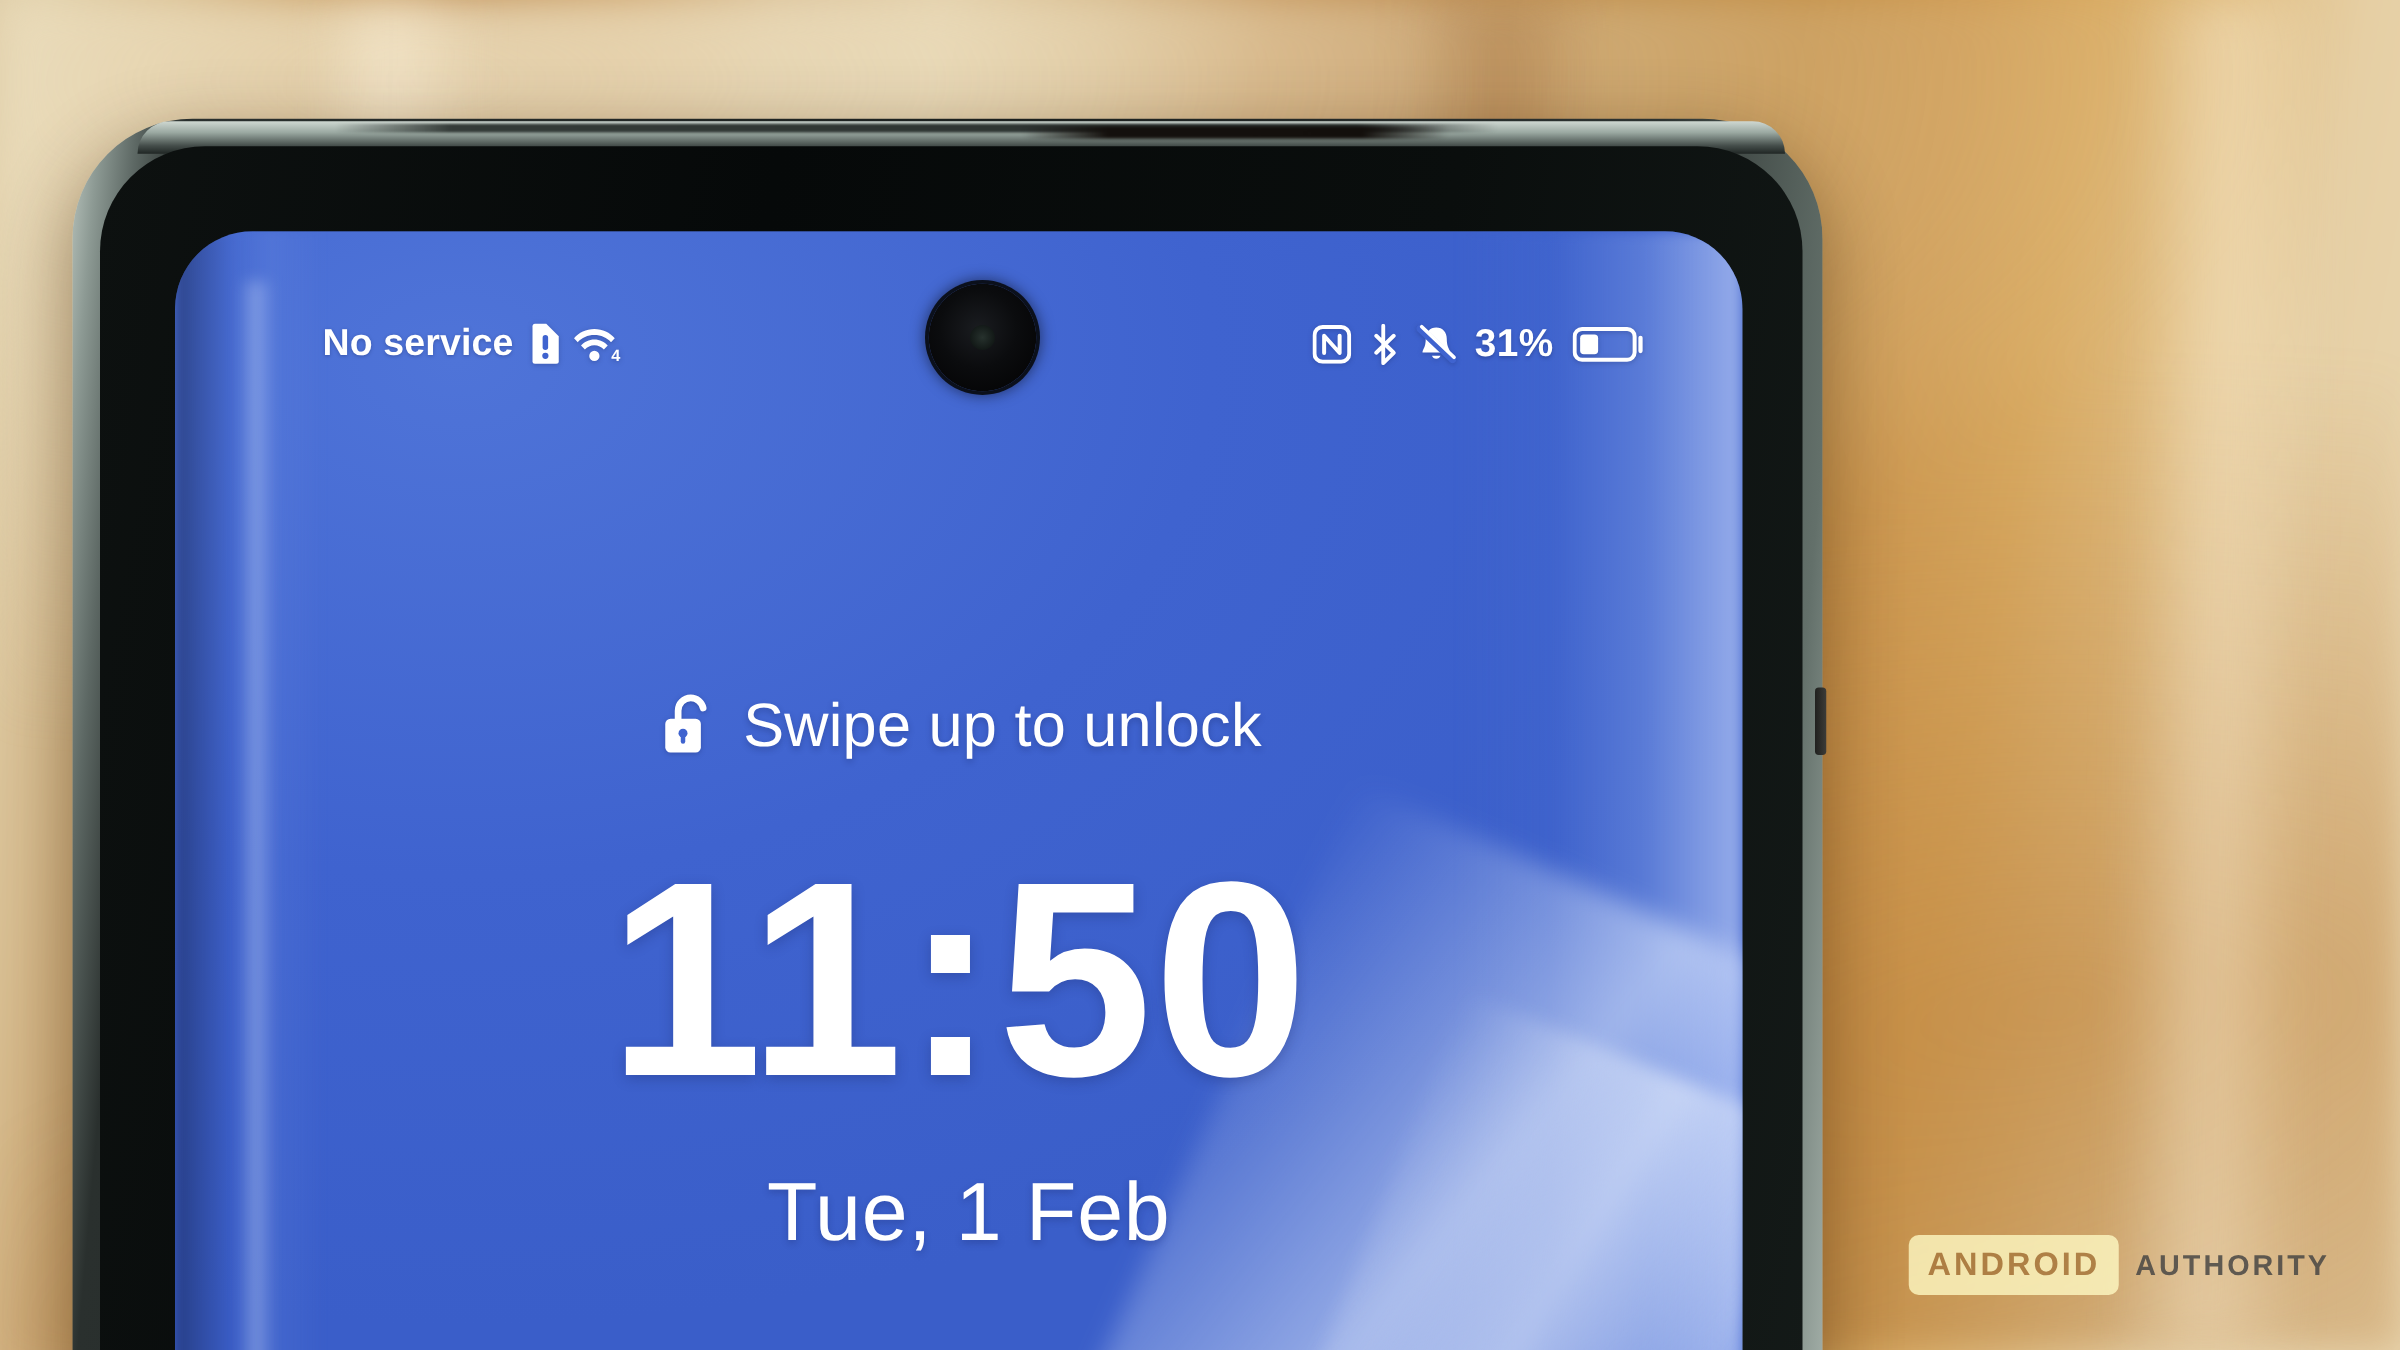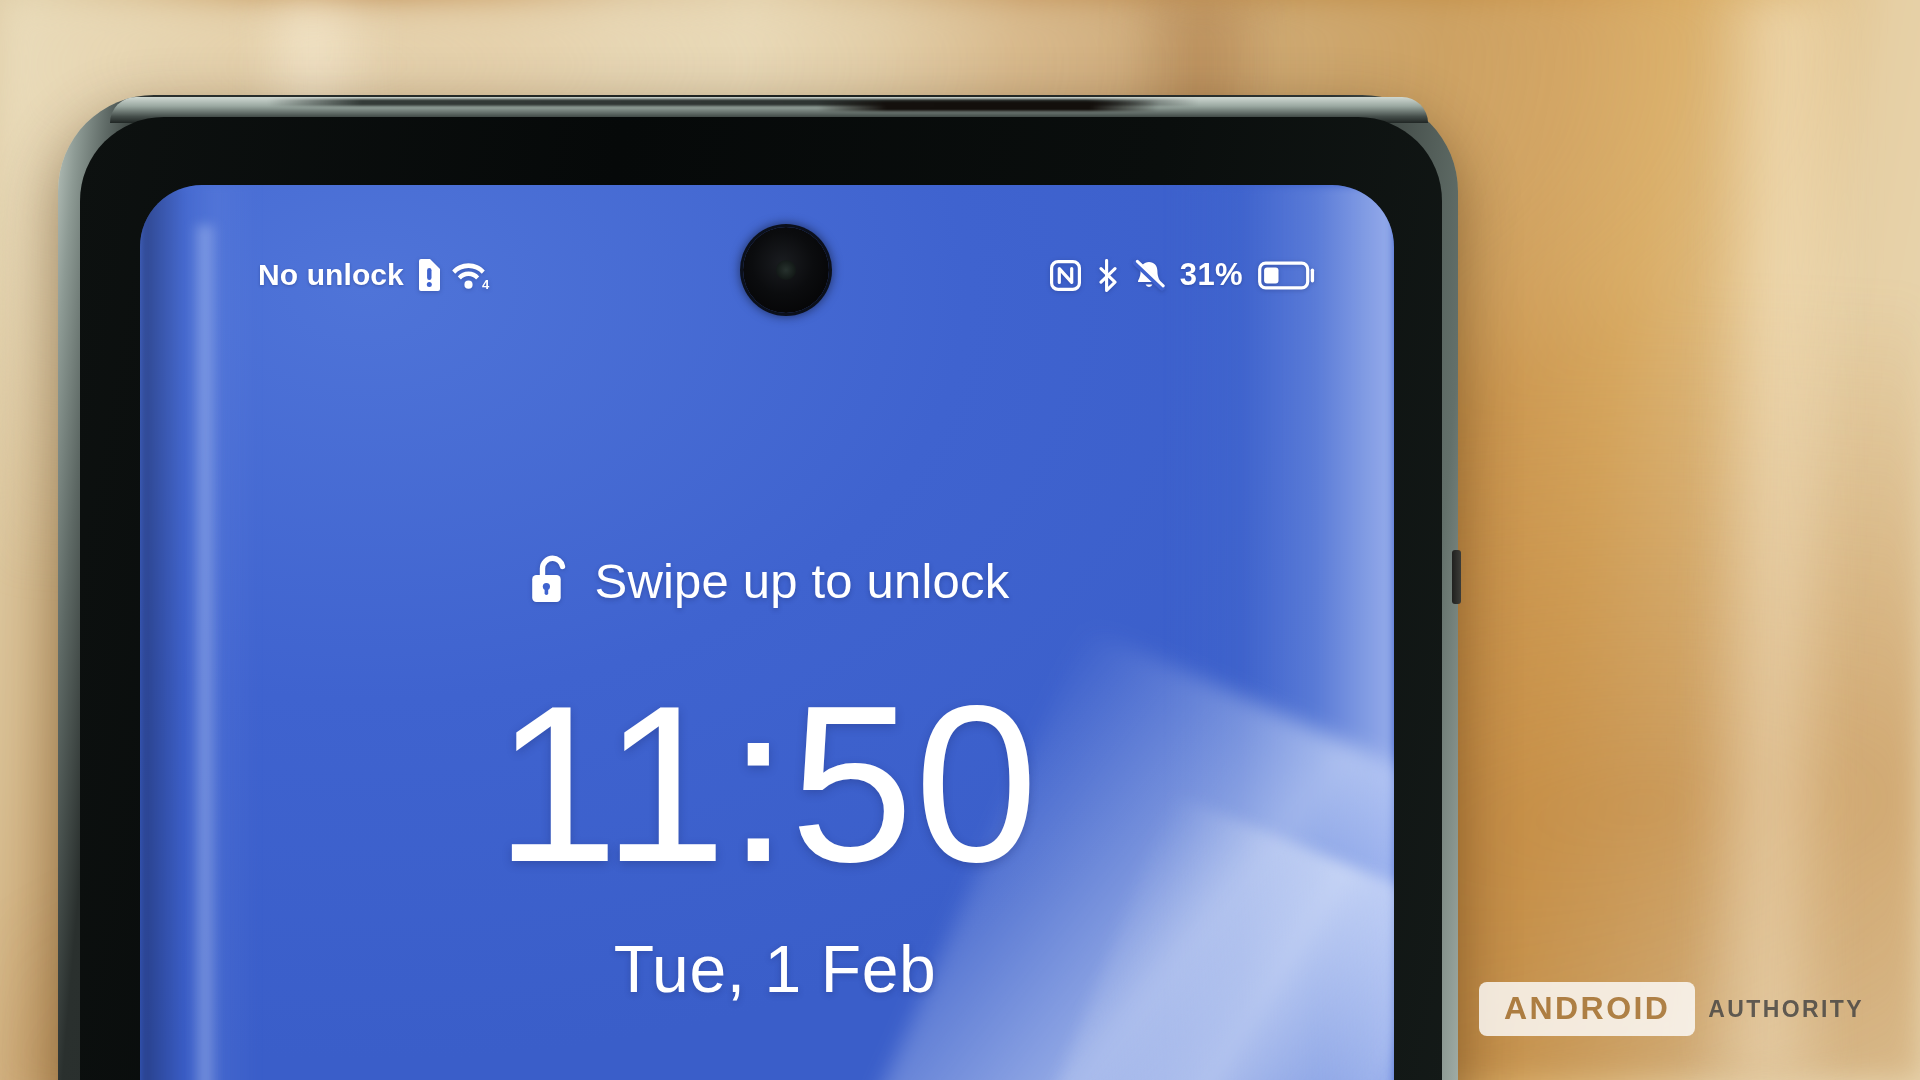--- a/index.html
+++ b/index.html
@@ -166,40 +166,40 @@
     position:absolute;left:4px;right:0;top:368px;
     display:flex;align-items:center;justify-content:center;gap:22px;
     color:#fff;
   }
   .lock-hint-text{
     font-size:49px;font-weight:400;letter-spacing:.2px;
     text-shadow:0 2px 5px rgba(20,34,90,.30);
   }
   .clock{
     position:absolute;left:0;right:0;top:488px;text-align:center;
-    color:#fff;font-size:222px;font-weight:400;line-height:1;
+    color:#fff;font-size:222px;font-weight:700;line-height:1;
     letter-spacing:1px;
     text-shadow:0 3px 10px rgba(20,34,90,.28);
   }
   .date{
     position:absolute;left:16px;right:0;top:746px;text-align:center;
     color:#fff;font-size:66px;font-weight:400;letter-spacing:.6px;
     text-shadow:0 2px 6px rgba(20,34,90,.28);
   }
 
   
   .watermark{
     position:absolute;right:56px;bottom:44px;
     display:flex;align-items:center;gap:13px;
     opacity:.80;
   }
   .wm-box{
-    background:#ffffff;color:#a8793f;
-    padding:8px 25px 9px;border-radius:8px;
-    font-size:32px;font-weight:700;letter-spacing:2.4px;
+    background:#fef9c3;color:#a8793f;
+    padding:8px 15px 9px;border-radius:8px;
+    font-size:26px;font-weight:700;letter-spacing:2.4px;
     font-family:"Liberation Sans", sans-serif;
   }
   .wm-text{
     color:#404040;font-size:23px;font-weight:700;letter-spacing:2.4px;
   }
 </style>
 </head>
 <body>
 
 <div id="stage">
@@ -222,21 +222,21 @@
         <div class="screen-edge-l2"></div>
         <div class="screen-edge-r"></div>
         <div class="screen-glare"></div>
         <div class="screen-glare2"></div>
 
         <div class="camera"></div>
 
         <div class="statusbar">
 
           <div class="sb-left">
-            <span class="sb-text">No unlock</span>
+            <span class="sb-text">No service</span>
 
             <span class="icn">
               <svg width="26" height="34" viewBox="0 0 26 34">
                 <path d="M6 1h9l10 10v20a2 2 0 0 1-2 2H6a2 2 0 0 1-2-2V3a2 2 0 0 1 2-2z" fill="#fff"></path>
                 <rect x="12.1" y="10" width="4.4" height="12" rx="2.2" fill="#3f63cf"></rect>
                 <circle cx="14.3" cy="26.6" r="2.5" fill="#3f63cf"></circle>
               </svg>
             </span>
 
             <span class="icn">

